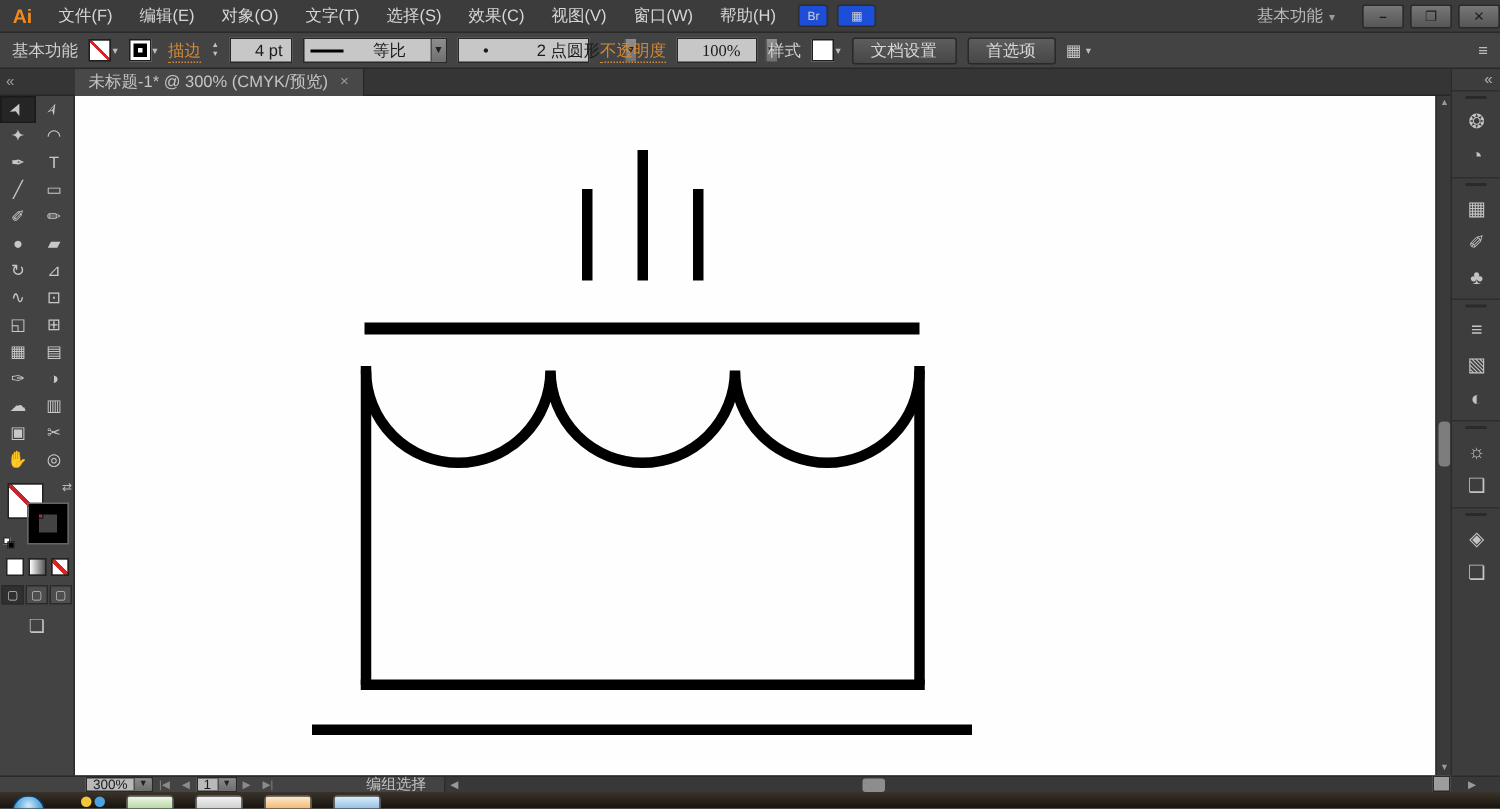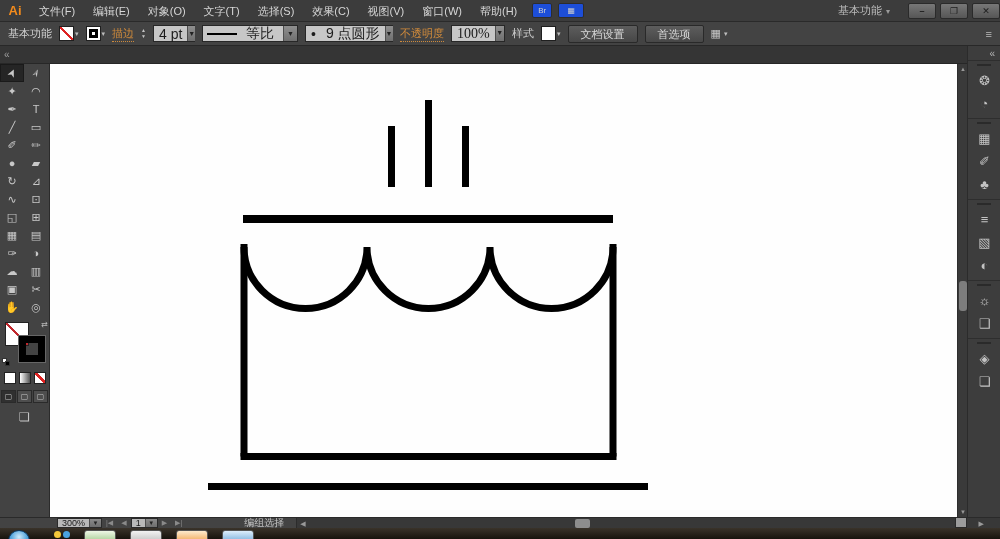--- a/index.html
+++ b/index.html
@@ -30,21 +30,21 @@
   .cb-link { color:#cf8a3b; font-size:11px; border-bottom:1px dotted #cf8a3b; white-space:nowrap; }
   .swatch-wrap { display:flex; align-items:center; gap:1px; }
   .sw { width:15px; height:15px; border:1px solid #1f1f1f; position:relative; background:#fff; }
   .sw-none { background:linear-gradient(to top right,#fff 44%,#d22 44%,#d22 56%,#fff 56%); }
   .sw-strokebox::after { content:""; position:absolute; inset:2px; border:3px solid #000; }
   .mini-caret { font-size:7px; color:#bdbdbd; }
   .stepper { display:flex; flex-direction:column; gap:1px; }
   .stepper span { font-size:5px; color:#c2c2c2; line-height:5px; }
   .cb-field { height:17px; background:#c7c7c7; border:1px solid #272727; display:flex;
     align-items:center; }
-  .cb-field .val { font-size:14px; color:#1c1c1c; padding:0 5px; flex:1; white-space:nowrap; }
+  .cb-field .val { font-size:11px; color:#1c1c1c; padding:0 16px; flex:1; white-space:nowrap; }
   .dd-btn { width:14px; height:100%; background:linear-gradient(#8f8f8f,#6f6f6f);
     border-left:1px solid #4e4e4e; color:#222; font-size:7px; text-align:center; line-height:15px; }
   .w42 { width:42px; } .w96 { width:96px; } .w88 { width:88px; } .w54 { width:54px;font-family:Liberation Serif, serif; }
   .line-sample { width:30px; height:0; border-top:2px solid #000; margin:0 4px; }
   .cb-btn { height:18px; background:linear-gradient(#5d5d5d,#474747); border:1px solid #292929;
     border-radius:2px; color:#d8d8d8; font-size:11px; padding:0 12px; line-height:16px; white-space:nowrap; }
   .cb-iconbtn { display:flex; align-items:center; gap:3px; color:#c5c5c5; font-size:11px; }
   .cb-menu { margin-left:auto; color:#bdbdbd; font-size:11px; }
 
   
@@ -183,21 +183,21 @@
       <span class="val">4 pt</span>
       <span class="dd-btn">▼</span>
     </span>
     <span class="cb-field w96">
       <span class="line-sample"></span>
       <span class="val">等比</span>
       <span class="dd-btn">▼</span>
     </span>
     <span class="cb-field w88">
       <span class="val">•</span>
-      <span class="val">9 点圆形</span>
+      <span class="val">2 点圆形</span>
       <span class="dd-btn">▼</span>
     </span>
     <span class="cb-link">不透明度</span>
     <span class="cb-field w54">
       <span class="val">100%</span>
       <span class="dd-btn">▼</span>
     </span>
     <span class="cb-label">样式</span>
     <span class="swatch-wrap">
       <span class="sw"></span>
@@ -207,20 +207,24 @@
     <span class="cb-btn">首选项</span>
     <span class="cb-iconbtn">
       <span>▦</span>
       <span class="mini-caret">▾</span>
     </span>
     <span class="cb-menu">≡</span>
   </div>
 
   <div class="tabstrip">
     <span class="collapse-left">«</span>
+    <div class="doc-tab">
+      <span class="t">未标题-1* @ 300% (CMYK/预览)</span>
+      <span class="x">×</span>
+    </div>
   </div>
 
   <div class="toolbar">
     <div class="tool-row">
       <div class="tool-cell sel"><span class="rot">➤</span></div>
       <div class="tool-cell"><span class="rot">➢</span></div>
     </div>
     <div class="tool-row">
       <div class="tool-cell">✦</div>
       <div class="tool-cell">◠</div>

